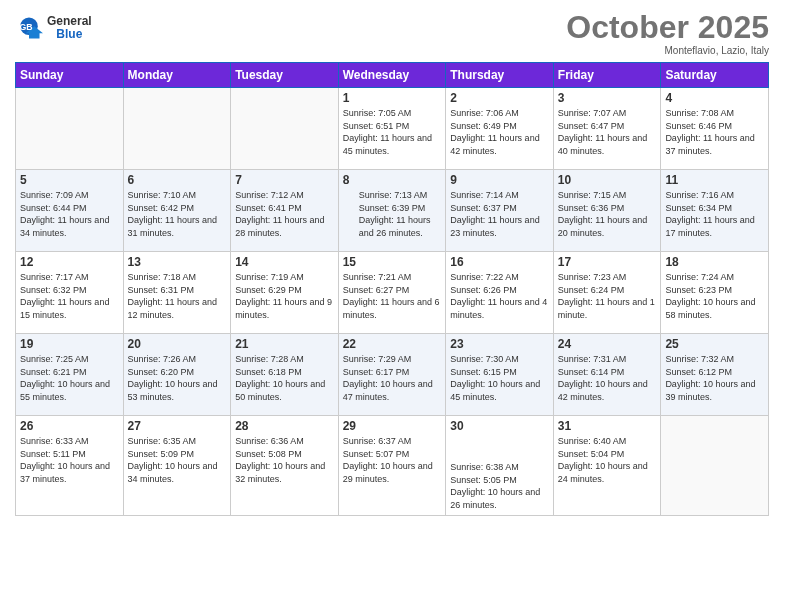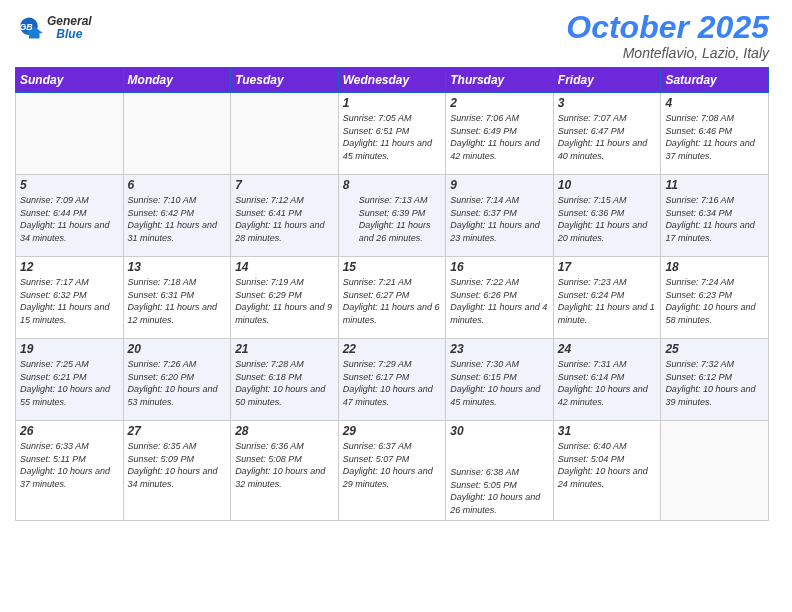--- a/index.html
+++ b/index.html
@@ -7,21 +7,20 @@
       width: 792px;
       height: 612px;
       font-family: Arial, sans-serif;
       background: #fff;
       overflow: hidden;
     }
     .page {
       width: 784px;
       height: 612px;
       padding: 10px 15px 10px 15px;
-      font-style: italic;
     }
     .header {
       display: flex;
       align-items: flex-start;
       justify-content: space-between;
       margin-bottom: 6px;
     }
     .logo {
       display: flex;
       align-items: center;
@@ -39,25 +38,25 @@
       width: 28px;
       height: 28px;
       margin-right: 4px;
     }
     .title-block {
       text-align: right;
     }
     .month-title {
       font-size: 32px;
       font-weight: bold;
-      color: #3b82f6;
+      color: #737373;
       line-height: 1.1;
     }
     .location {
-      font-size: 14px;
+      font-size: 10px;
       color: #555;
     }
     .calendar {
       width: 100%;
       border-collapse: collapse;
       border: 1px solid #ccc;
     }
     .calendar th {
       background: #6d28d9;
       color: #fff;

